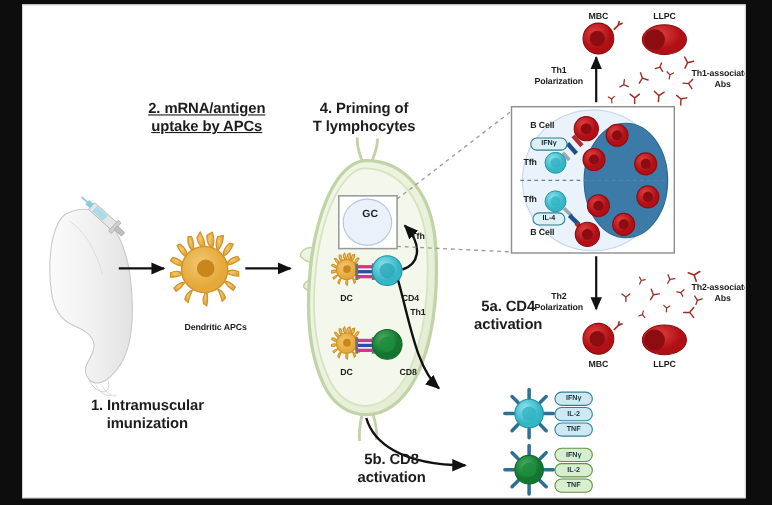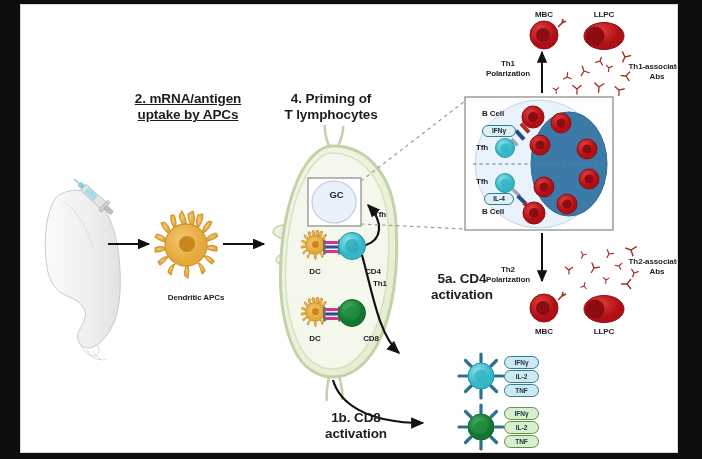--- a/index.html
+++ b/index.html
@@ -353,27 +353,29 @@
             <path d="M0,22 L0,14"></path>
             <path d="M-15.5,15.5 L-10,10"></path>
           <path d="M-22,0 L-14,0"></path>
             <path d="M-15.5,-15.5 L-10,-10"></path>
         </g>
         <circle cx="0" cy="0" r="13" fill="url(#cd8g)" stroke="#0d6b28" stroke-width="1"></circle>
         <circle cx="0" cy="0" r="6.5" fill="#1d8c3c" opacity="0.85"></circle>
       </g>
     </svg>
 
+    <div class="lbl step" style="left:38px;top:356px;width:150px;">1. Intramuscular
+imunization</div>
     <div class="lbl step" style="left:92px;top:86px;width:150px;text-decoration:underline;">2. mRNA/antigen
 uptake by APCs</div>
     <div class="lbl step" style="left:240px;top:86px;width:140px;">4. Priming of
 T lymphocytes</div>
     <div class="lbl step" style="left:386px;top:266px;width:110px;">5a. CD4
 activation</div>
-    <div class="lbl step" style="left:280px;top:405px;width:110px;">1b. CD8
+    <div class="lbl step" style="left:280px;top:405px;width:110px;">5b. CD8
 activation</div>
 
     <div class="lbl small" style="left:120px;top:288px;width:110px;">Dendritic APCs</div>
     <div class="lbl mid" style="left:288px;top:184px;width:55px;">GC</div>
     <div class="lbl small" style="left:272px;top:262px;width:44px;">DC</div>
     <div class="lbl small" style="left:330px;top:262px;width:44px;text-align:center;">CD4</div>
     <div class="lbl small" style="left:272px;top:329px;width:44px;">DC</div>
     <div class="lbl small" style="left:328px;top:329px;width:44px;">CD8</div>
 
     <div class="lbl small" style="left:344px;top:205px;width:30px;">Tfh</div>

